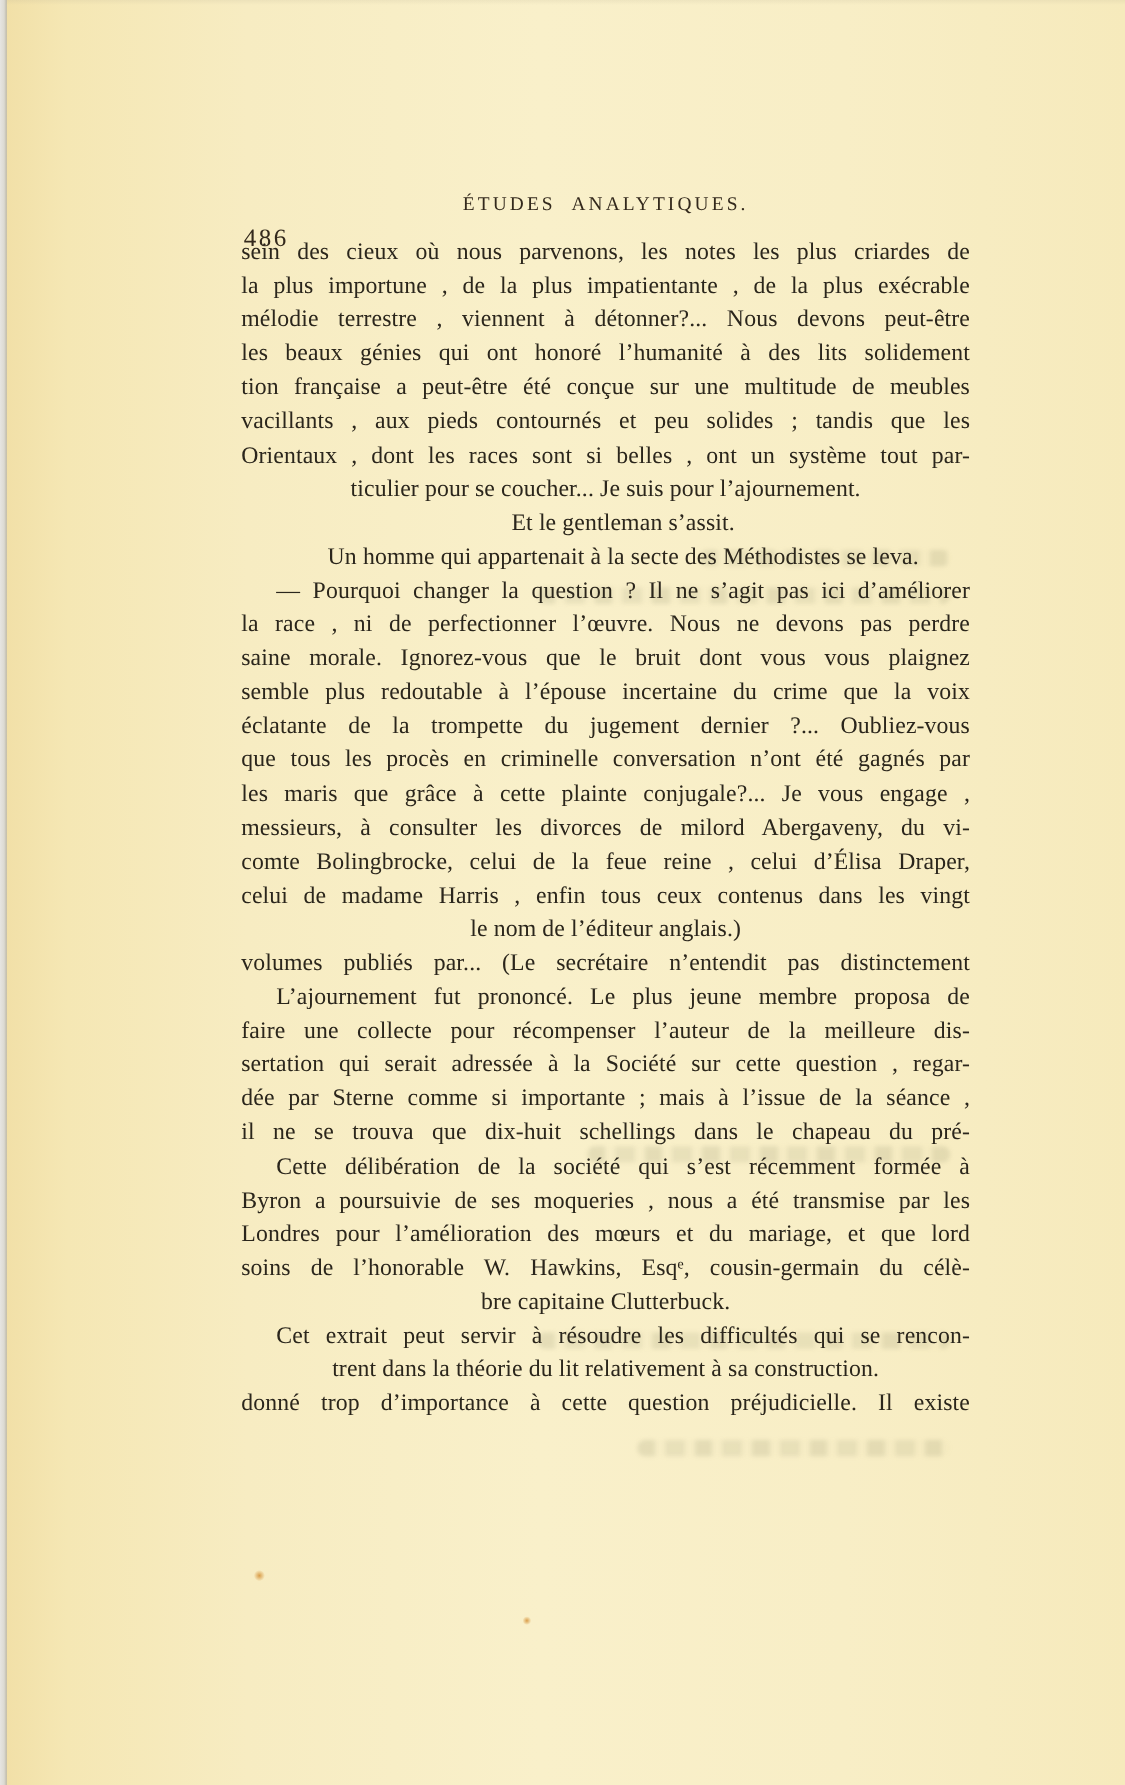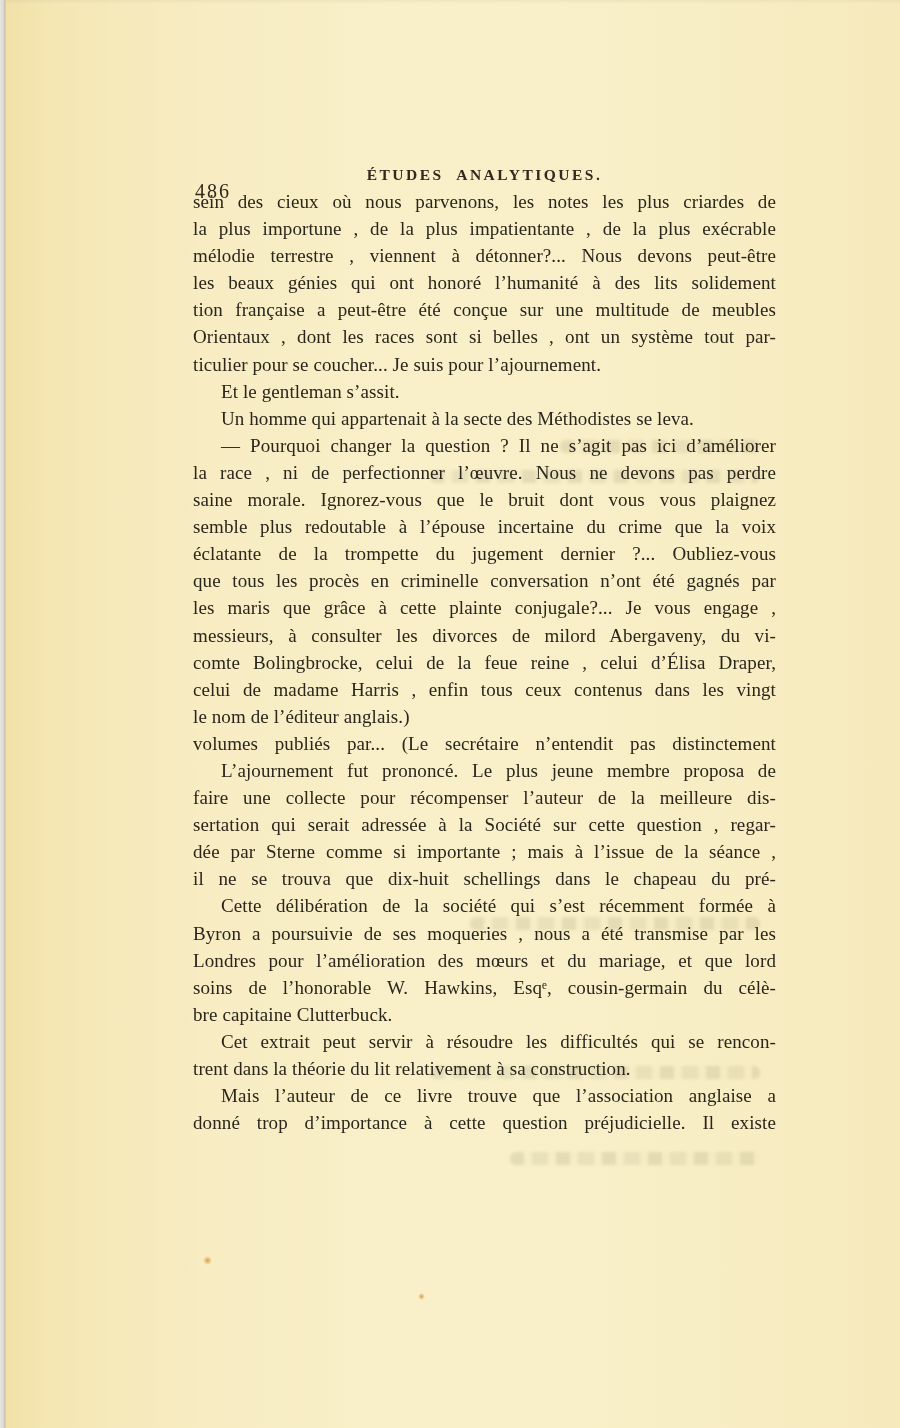--- a/index.html
+++ b/index.html
@@ -18,30 +18,30 @@
     position:absolute;left:0;top:0;width:6px;height:100%;
     background:linear-gradient(90deg,#e6e5e1 0,#dcdad2 55%,#c2beae 85%,rgba(194,190,174,0) 100%);
   }
   .content{position:absolute;left:193px;top:150px;width:583px;}
   .header{position:relative;height:38px;}
   .pagenum{
     position:absolute;left:2px;top:2px;
     font-size:20px;letter-spacing:2px;color:#33291c;margin-top:28px;
   }
   .running-title{
-    position:absolute;left:50%;top:16px;transform:translateX(-50%);
-    font-weight:bold;font-size:15.5px;letter-spacing:2.5px;word-spacing:7px;
+    position:absolute;left:50%;top:5px;transform:translateX(-50%);
+    font-weight:normal;font-size:15.5px;letter-spacing:2.5px;word-spacing:7px;
     white-space:nowrap;color:#33291c;
   }
   .body-text{margin-top:0;}
   .line{
     font-size:19px;line-height:27.1px;height:27.1px;
     letter-spacing:0.1px;
     overflow:visible;white-space:normal;
-    text-align:left;
+    text-align:center;
   }
   .line.just{text-align:justify;text-align-last:justify;}
   .line.indent{text-indent:28px;}
   
   .ghost{
     position:absolute;height:13px;border-radius:6px;
     background:repeating-linear-gradient(90deg, rgba(125,125,88,0.16) 0 14px, rgba(125,125,88,0.02) 14px 22px, rgba(125,125,88,0.12) 22px 38px, rgba(125,125,88,0.02) 38px 46px);
     filter:blur(1.6px);
     pointer-events:none;
   }
@@ -69,20 +69,21 @@
     <div class="header">
       <span class="pagenum">486</span>
       <span class="running-title">ÉTUDES ANALYTIQUES.</span>
     </div>
     <div class="body-text" id="body-text">
         <div class="line just">sein des cieux où nous parvenons, les notes les plus criardes de</div>
         <div class="line just">la plus importune , de la plus impatientante , de la plus exécrable</div>
         <div class="line just">mélodie terrestre , viennent à détonner?... Nous devons peut-être</div>
         <div class="line just">les beaux génies qui ont honoré l’humanité à des lits solidement</div>
         <div class="line just">tion française a peut-être été conçue sur une multitude de meubles</div>
+        <div class="line just">vacillants , aux pieds contournés et peu solides ; tandis que les</div>
         <div class="line just">Orientaux , dont les races sont si belles , ont un système tout par-</div>
         <div class="line">ticulier pour se coucher... Je suis pour l’ajournement.</div>
         <div class="line indent">Et le gentleman s’assit.</div>
         <div class="line indent">Un homme qui appartenait à la secte des Méthodistes se leva.</div>
         <div class="line indent just">— Pourquoi changer la question ? Il ne s’agit pas ici d’améliorer</div>
         <div class="line just">la race , ni de perfectionner l’œuvre. Nous ne devons pas perdre</div>
         <div class="line just">saine morale. Ignorez-vous que le bruit dont vous vous plaignez</div>
         <div class="line just">semble plus redoutable à l’épouse incertaine du crime que la voix</div>
         <div class="line just">éclatante de la trompette du jugement dernier ?... Oubliez-vous</div>
         <div class="line just">que tous les procès en criminelle conversation n’ont été gagnés par</div>
@@ -97,17 +98,16 @@
         <div class="line just">sertation qui serait adressée à la Société sur cette question , regar-</div>
         <div class="line just">dée par Sterne comme si importante ; mais à l’issue de la séance ,</div>
         <div class="line just">il ne se trouva que dix-huit schellings dans le chapeau du pré-</div>
         <div class="line indent just">Cette délibération de la société qui s’est récemment formée à</div>
         <div class="line just">Byron a poursuivie de ses moqueries , nous a été transmise par les</div>
         <div class="line just">Londres pour l’amélioration des mœurs et du mariage, et que lord</div>
         <div class="line just">soins de l’honorable W. Hawkins, Esqᵉ, cousin-germain du célè-</div>
         <div class="line">bre capitaine Clutterbuck.</div>
         <div class="line indent just">Cet extrait peut servir à résoudre les difficultés qui se rencon-</div>
         <div class="line">trent dans la théorie du lit relativement à sa construction.</div>
-        <div class="line indent just">Mais l’auteur de ce livre trouve que l’association anglaise a</div>
         <div class="line just">donné trop d’importance à cette question préjudicielle. Il existe</div>
       </div>
   </div>
 </div>
 
 </body></html>

